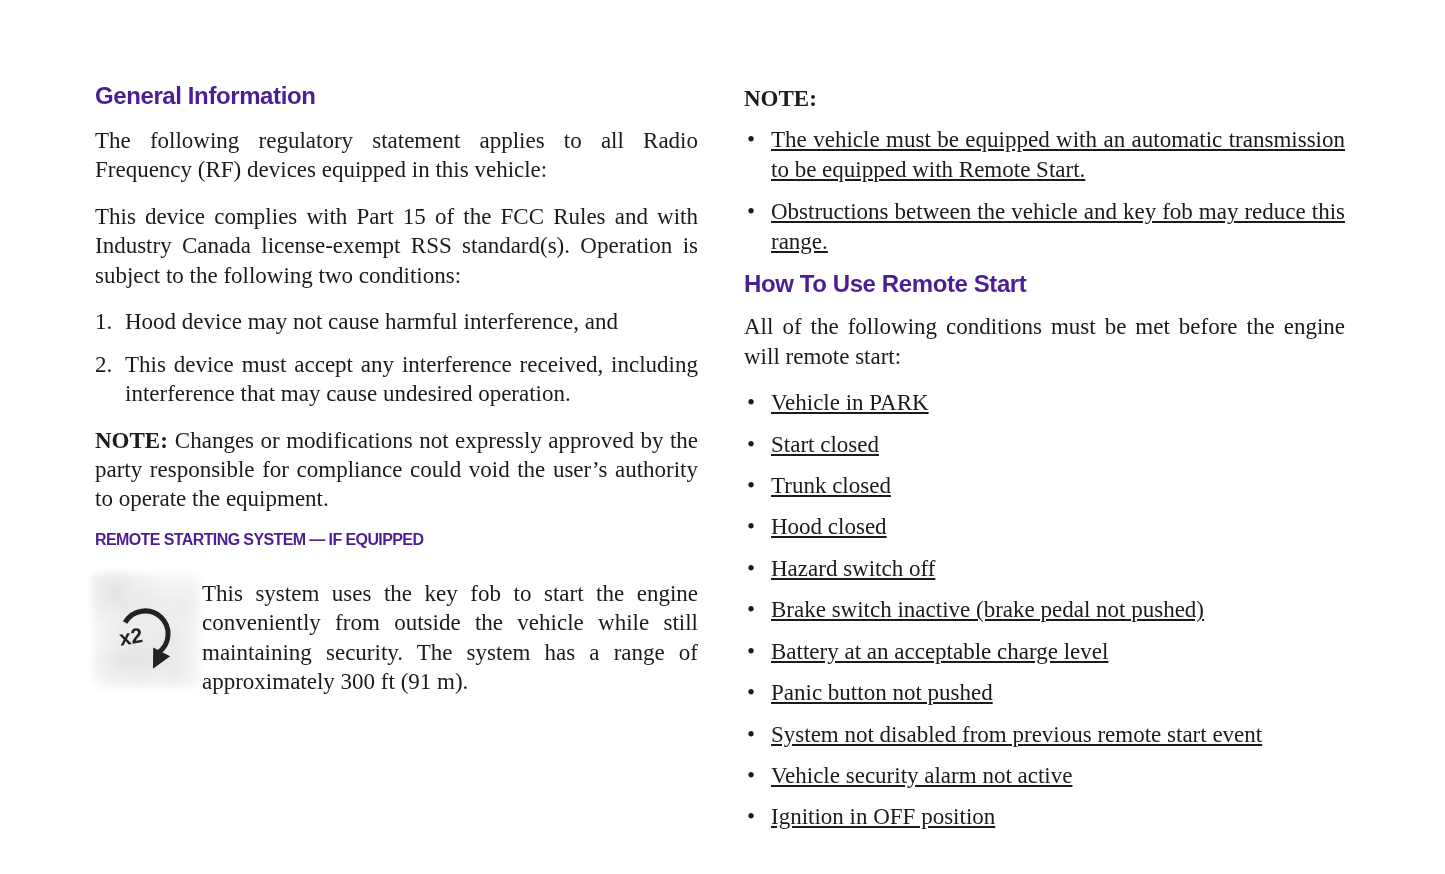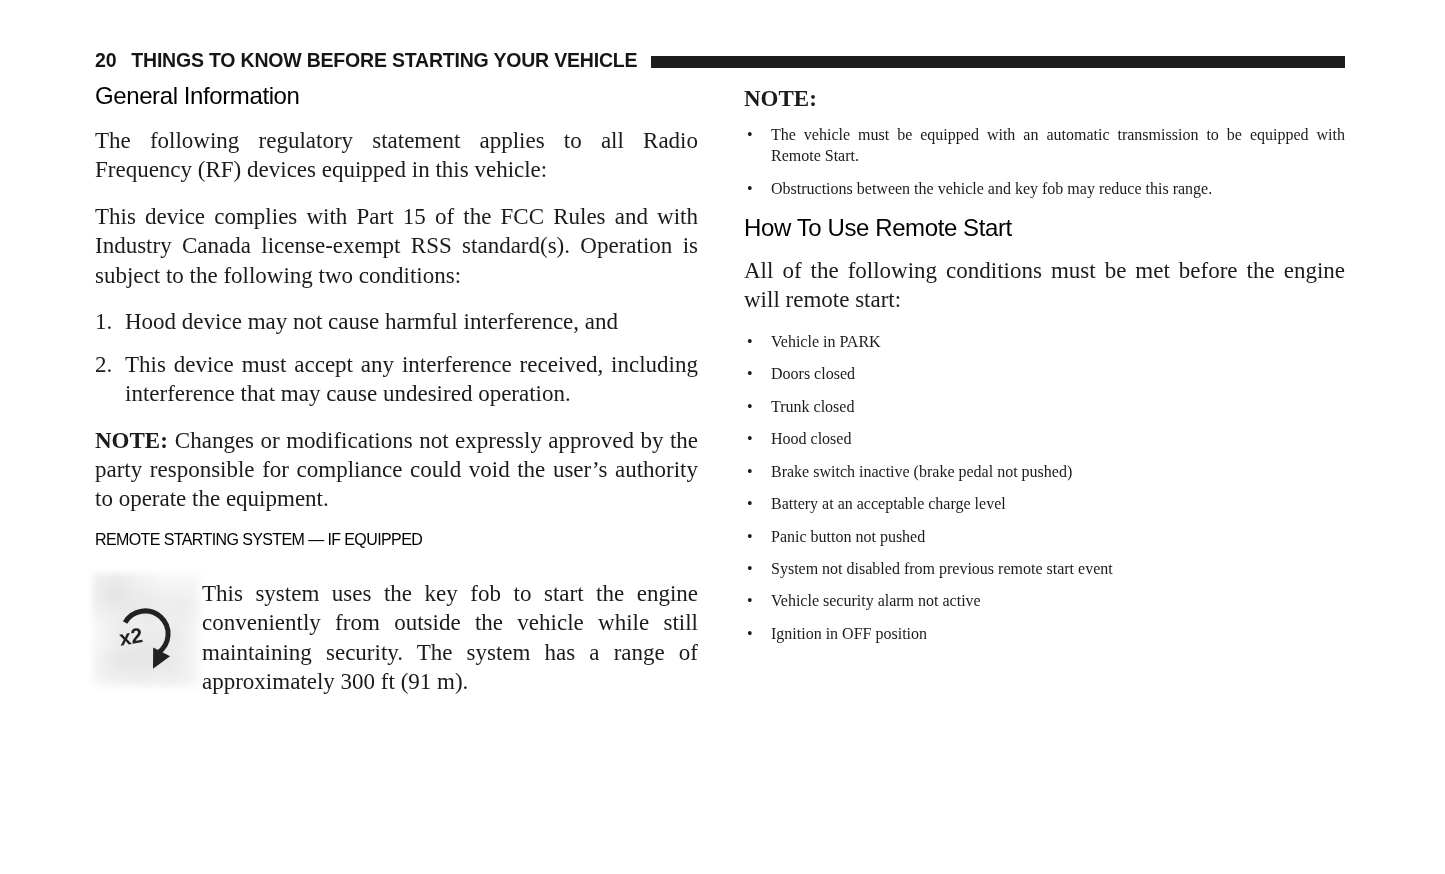--- a/index.html
+++ b/index.html
@@ -39,23 +39,23 @@
   .col { position: absolute; top: 82px; }
   .col-left  { left: 95px;  width: 603px; }
   .col-right { left: 744px; width: 601px; top: 84px; }
 
   
   .body { font-size: 23px; line-height: 1.28; margin: 0 0 17px; }
   .just { text-align: justify; margin-top: 12px; }
 
   h2 {
     margin: 0;
-    color: #000000;
+    color: #4c1d95;
     font-family: "Liberation Sans", sans-serif;
-    font-weight: 400;
+    font-weight: 700;
     letter-spacing: -0.4px;
   }
   .h-gi    { font-size: 24px; margin-bottom: 16px; }
   .h-large { font-size: 16px; margin-top: 16px; letter-spacing: -0.6px; }
   .h-med   { font-size: 24px; margin: 14px 0; }
 
   .note-label { font-weight: 700; margin-right: 7px; }
   .note-head  { font-weight: 700; font-size: 23px; line-height: 1.28; margin: 0 0 12px; }
 
   
@@ -69,22 +69,23 @@
     text-align: justify;
   }
   .num-list .marker { position: absolute; left: 0; top: 0; }
 
   
   .bullets { list-style: none; margin: 0 0 4px; padding: 0; }
   .bullets li {
     position: relative;
     padding-left: 27px;
     margin-bottom: 13px;
-    font-size: 16px;
+    font-size: 23px;
     line-height: 1.28;
+    text-decoration: underline;
   }
   .bullets li::before {
     content: "\2022";
     position: absolute;
     left: 3px;
     top: 0;
   }
   .bullets.wrap li { text-align: justify; }
   .bullets.conditions li { margin-bottom: 12px; }
 
@@ -109,25 +110,20 @@
     filter: blur(3px);
   }
   .icon-svg { position: relative; display: block; margin: 8px 0 0 5px; }
   .media-text { margin: 0 0 0 8px; width: 497px; }
 </style>
 </head>
 <body>
 
 <div class="page">
 
-  <header class="header">
-    <span class="page-num">20</span>
-    <span class="header-title">THINGS TO KNOW BEFORE STARTING YOUR VEHICLE</span>
-    <span class="header-bar"></span>
-  </header>
 
   <section class="col col-left">
     <h2 class="h-gi">General Information</h2>
 
     <p class="body just">The following regulatory statement applies to all Radio Frequency (RF) devices equipped in this vehicle:</p>
 
     <p class="body just">This device complies with Part 15 of the FCC Rules and with Industry Canada license-exempt RSS standard(s). Operation is subject to the following two conditions:</p>
 
     <ol class="num-list">
       <li>
@@ -170,23 +166,24 @@
         <span class="li-text">Obstructions between the vehicle and key fob may reduce this range.</span>
       </li>
     </ul>
 
     <h2 class="h-med">How To Use Remote Start</h2>
 
     <p class="body just">All of the following conditions must be met before the engine will remote start:</p>
 
     <ul class="bullets conditions">
       <li><span class="li-text">Vehicle in PARK</span></li>
-      <li><span class="li-text">Doors closed</span></li>
+      <li><span class="li-text">Start closed</span></li>
       <li><span class="li-text">Trunk closed</span></li>
       <li><span class="li-text">Hood closed</span></li>
+      <li><span class="li-text">Hazard switch off</span></li>
       <li><span class="li-text">Brake switch inactive (brake pedal not pushed)</span></li>
       <li><span class="li-text">Battery at an acceptable charge level</span></li>
       <li><span class="li-text">Panic button not pushed</span></li>
       <li><span class="li-text">System not disabled from previous remote start event</span></li>
       <li><span class="li-text">Vehicle security alarm not active</span></li>
       <li><span class="li-text">Ignition in OFF position</span></li>
     </ul>
   </section>
 
 </div>

